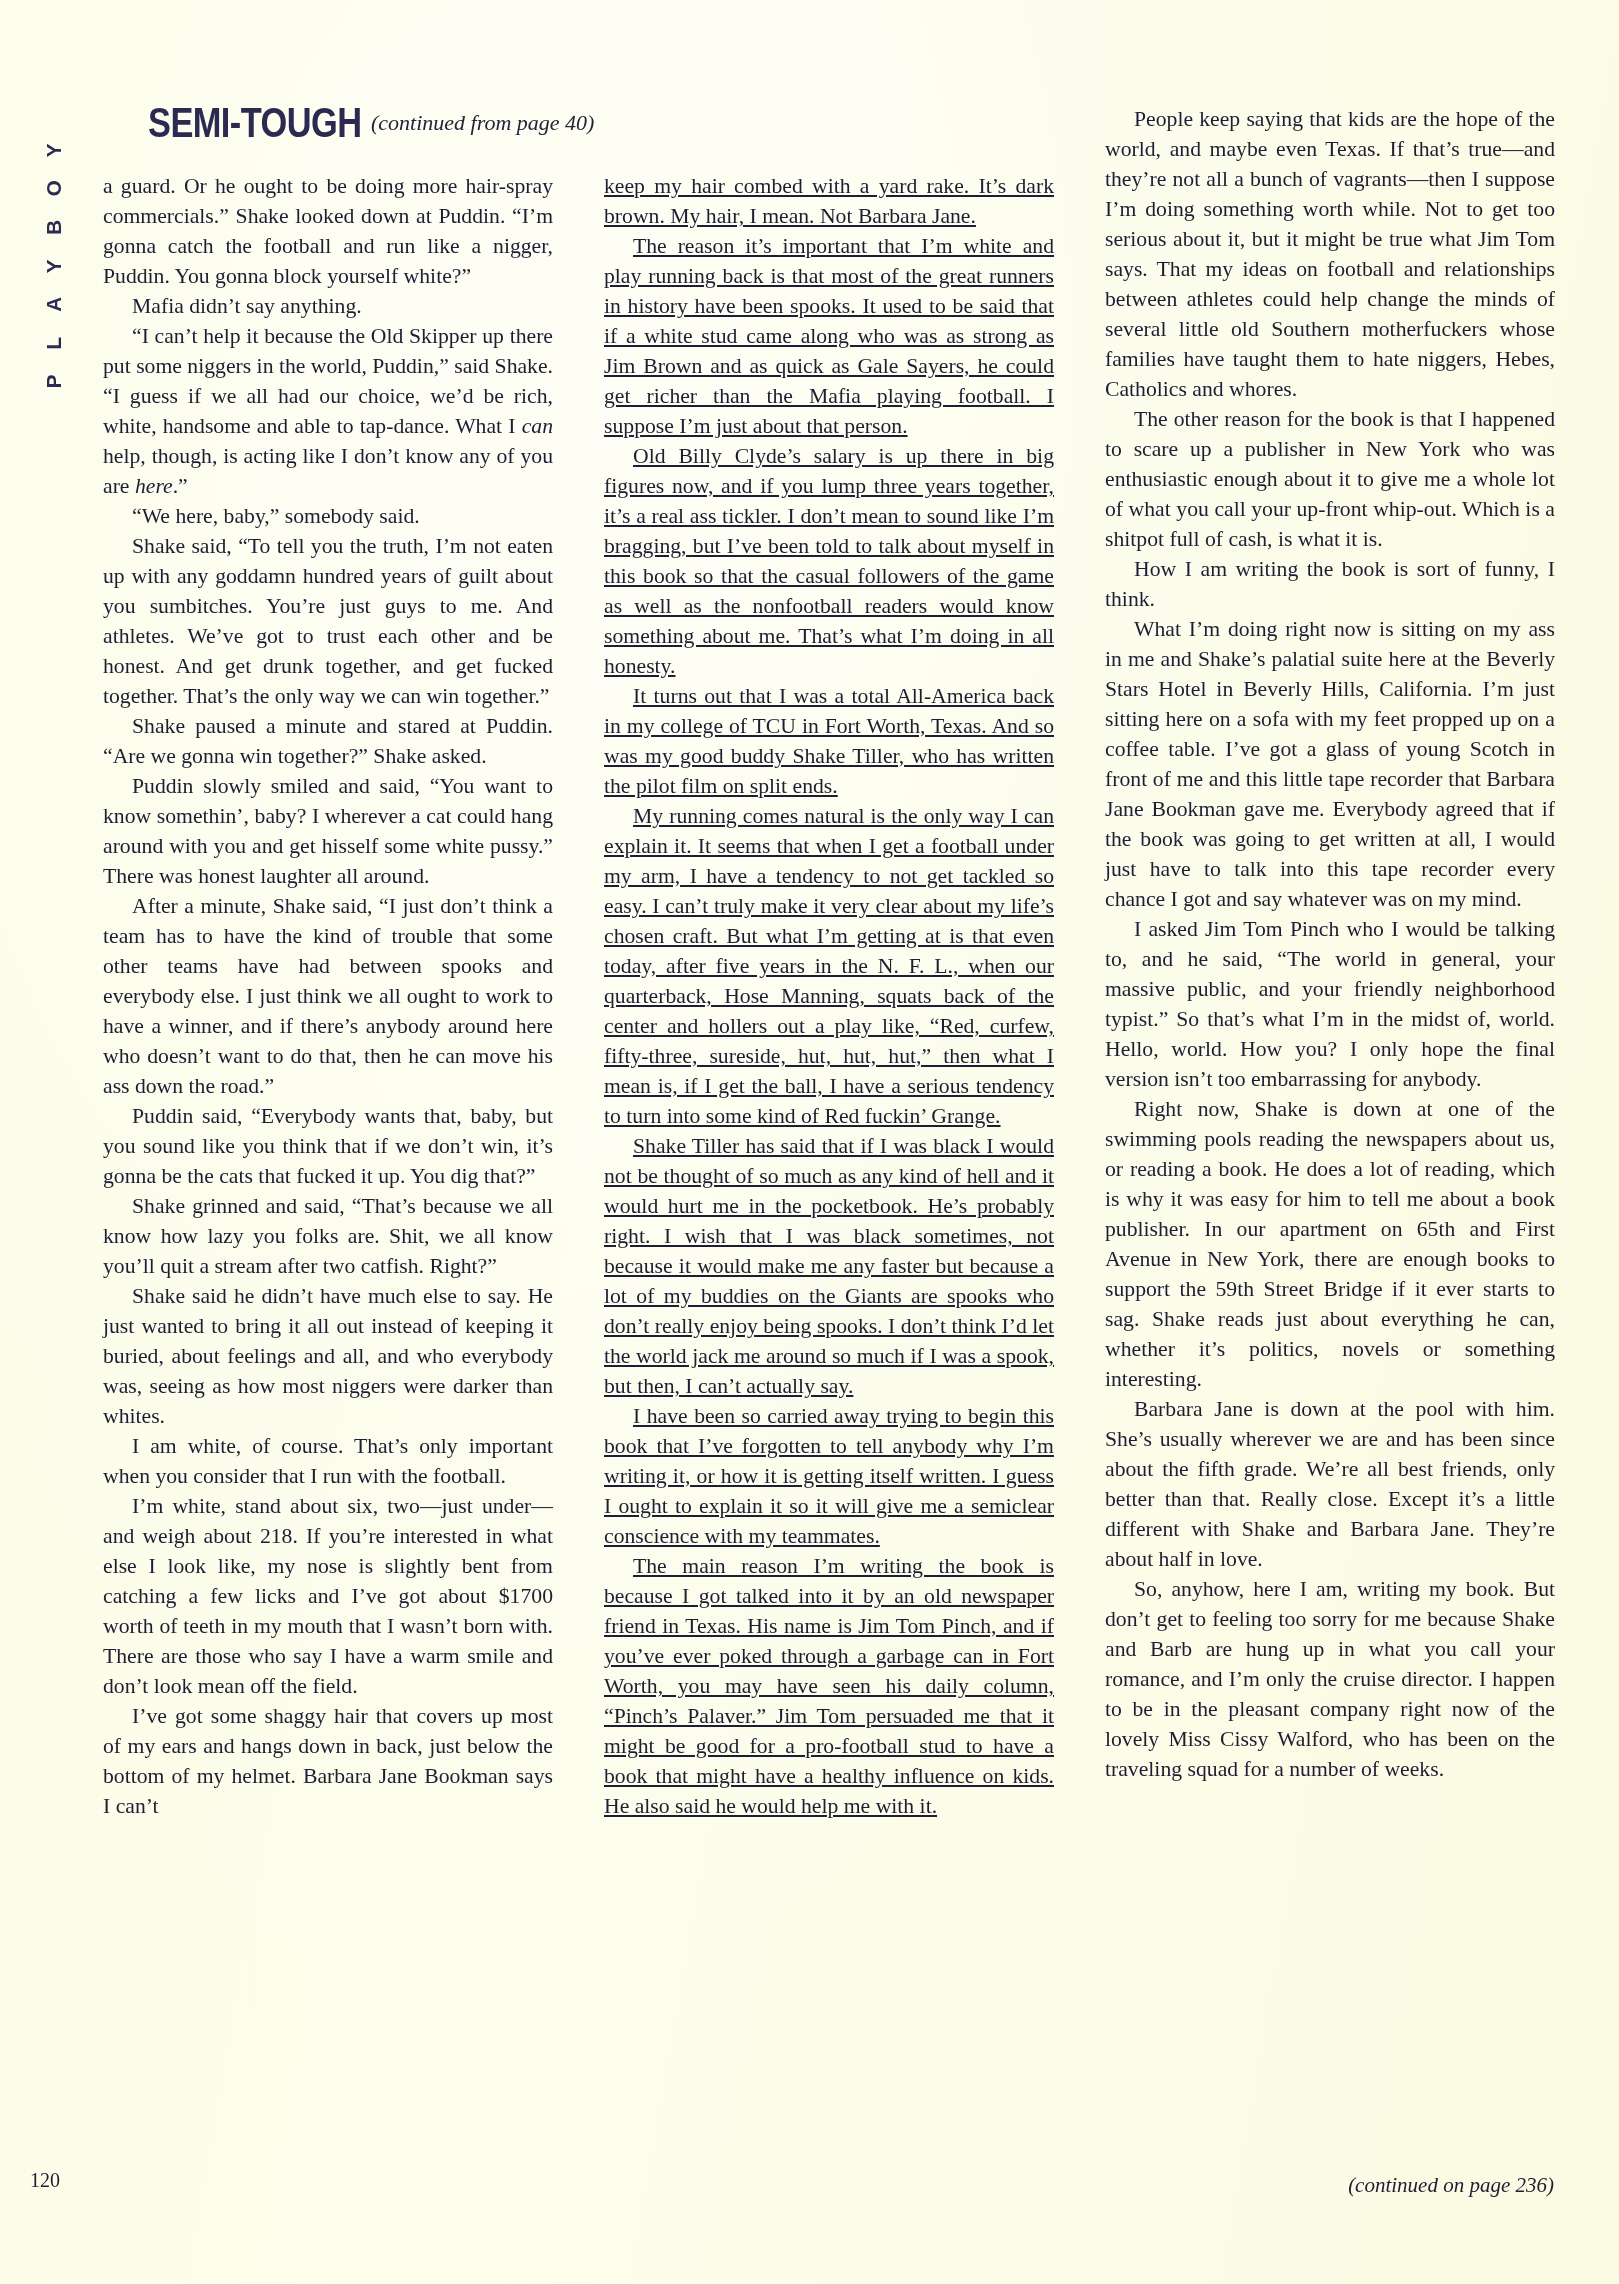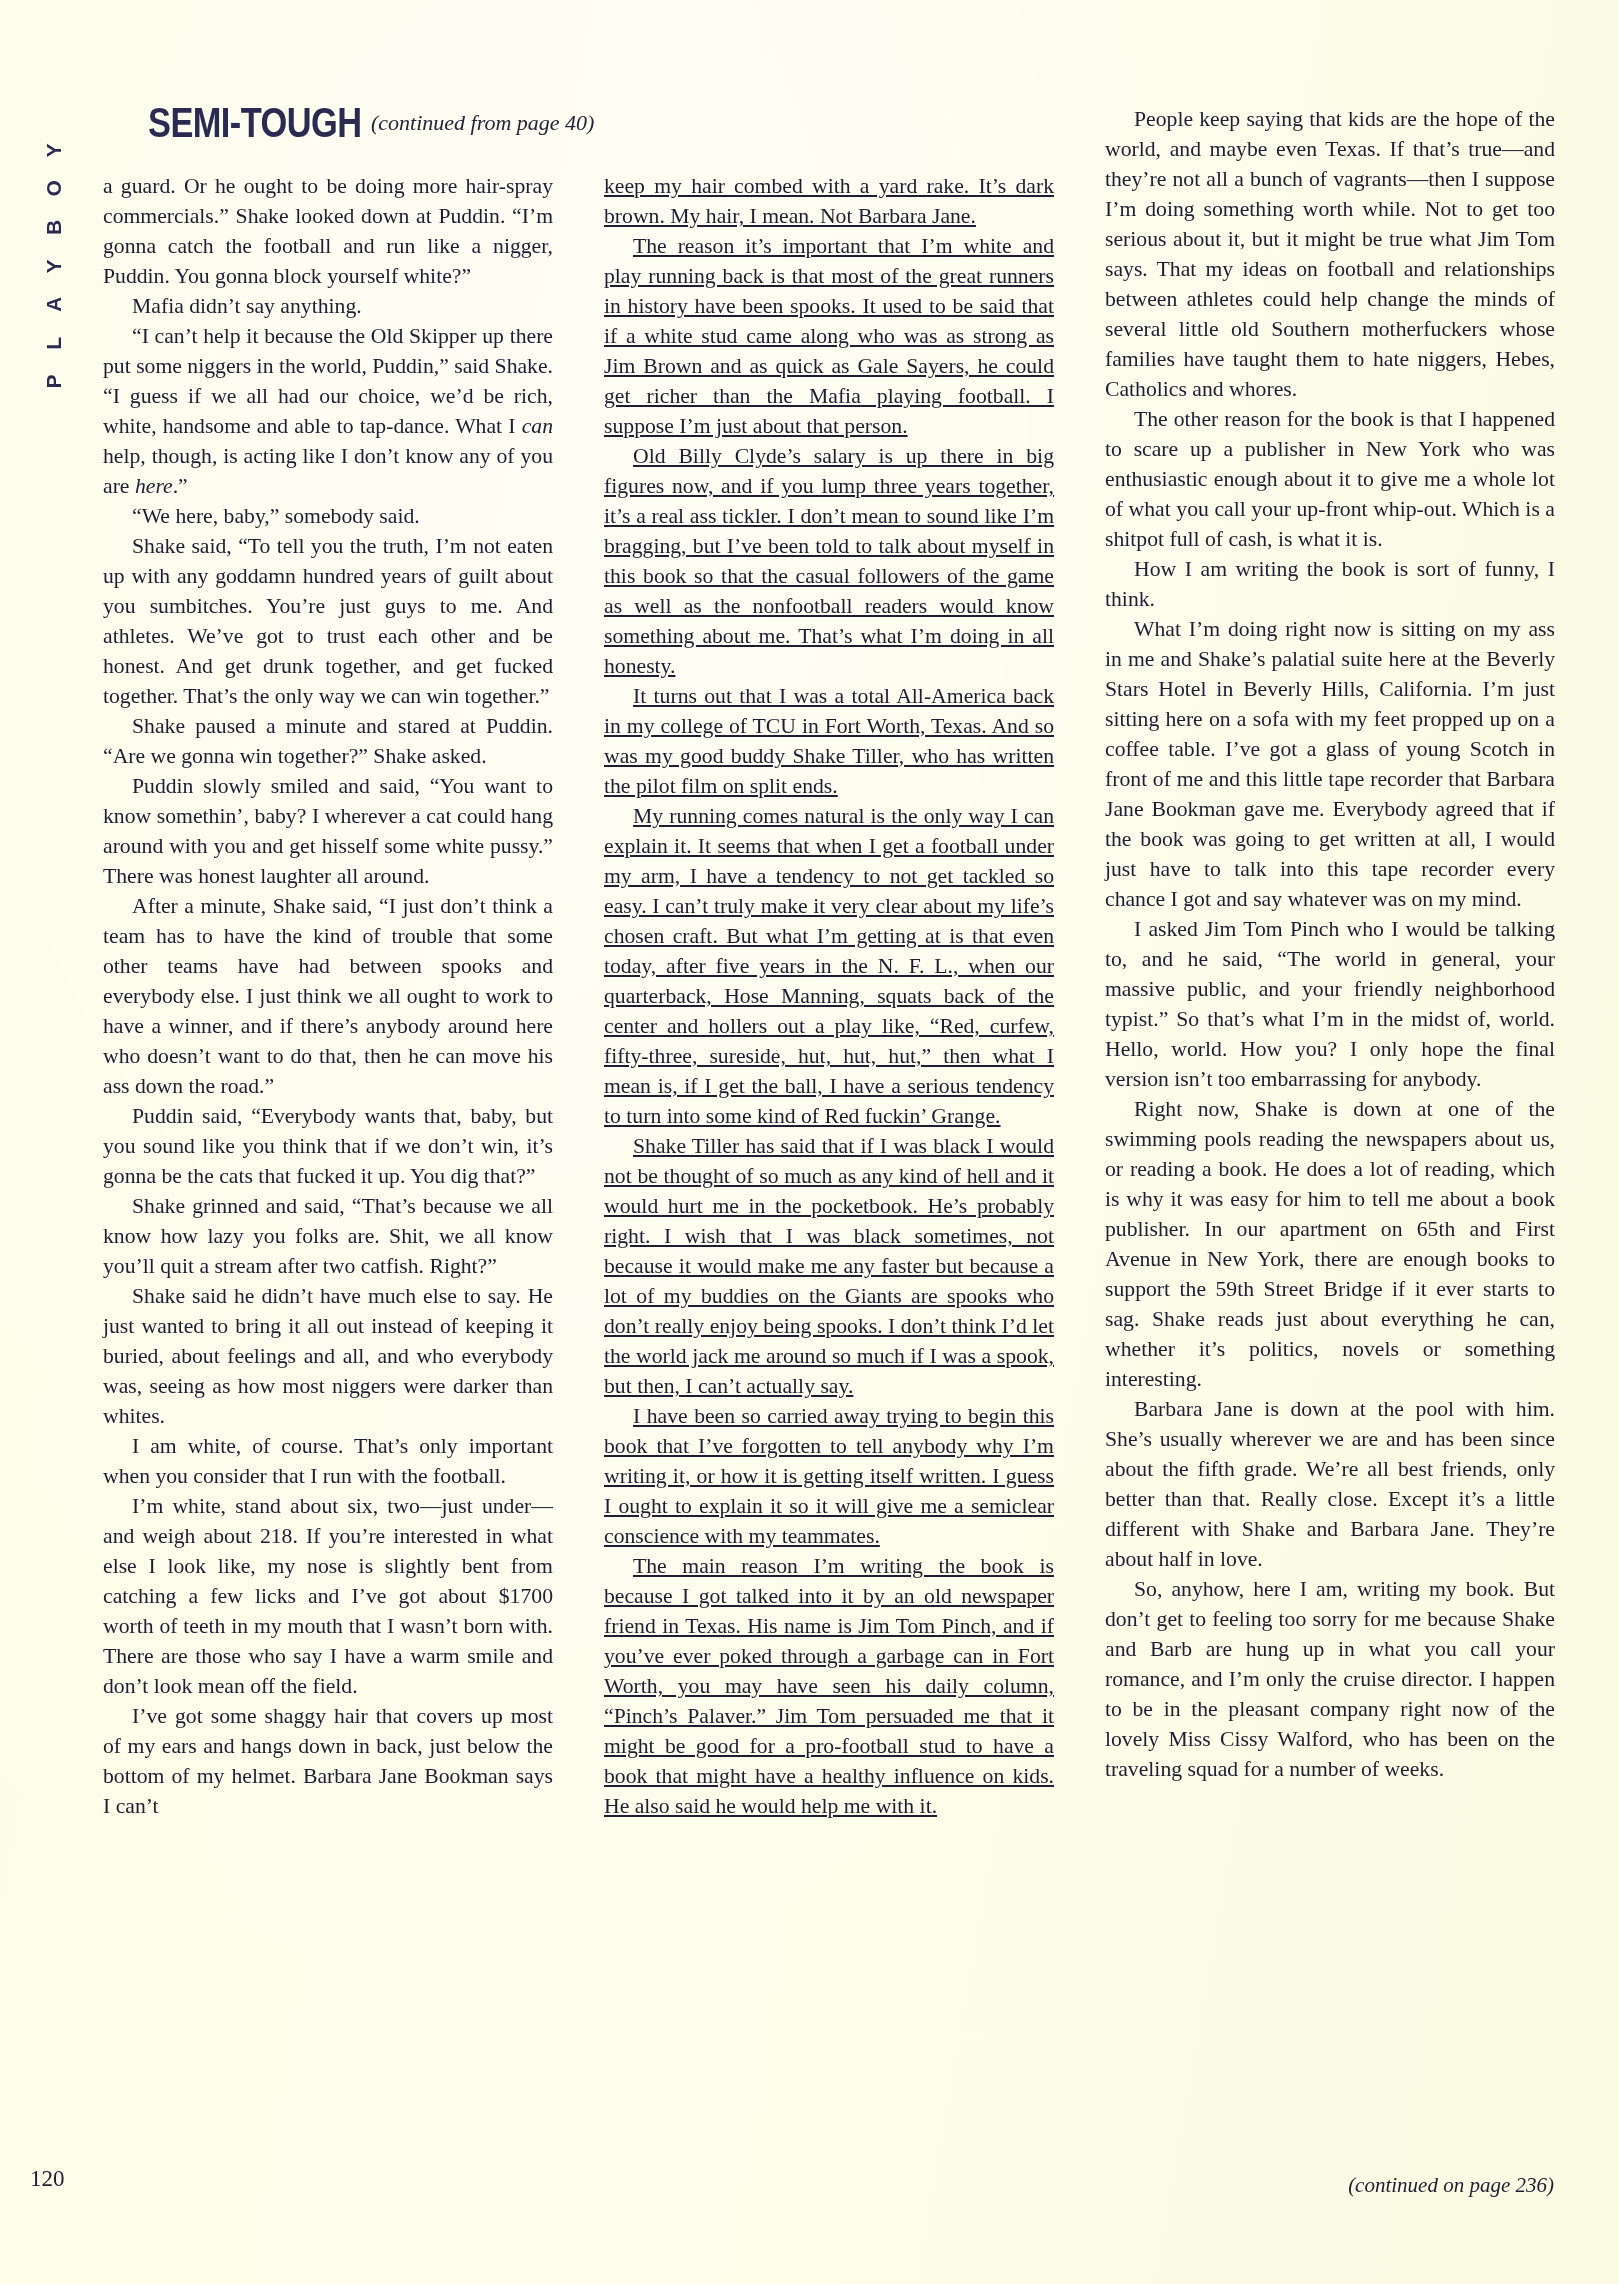--- a/index.html
+++ b/index.html
@@ -125,21 +125,21 @@
   }
   .col p em {
     font-style: italic;
   }
 
   
   #page-number {
     position: absolute;
     left: 30px;
     bottom: 94px;
-    font-size: 23px;
+    font-size: 20px;
     line-height: 1;
     color: #1d1d33;
   }
   #continued-on {
     position: absolute;
     right: 66px;
     bottom: 88px;
     font-style: italic;
     font-size: 21px;
     line-height: 1;

